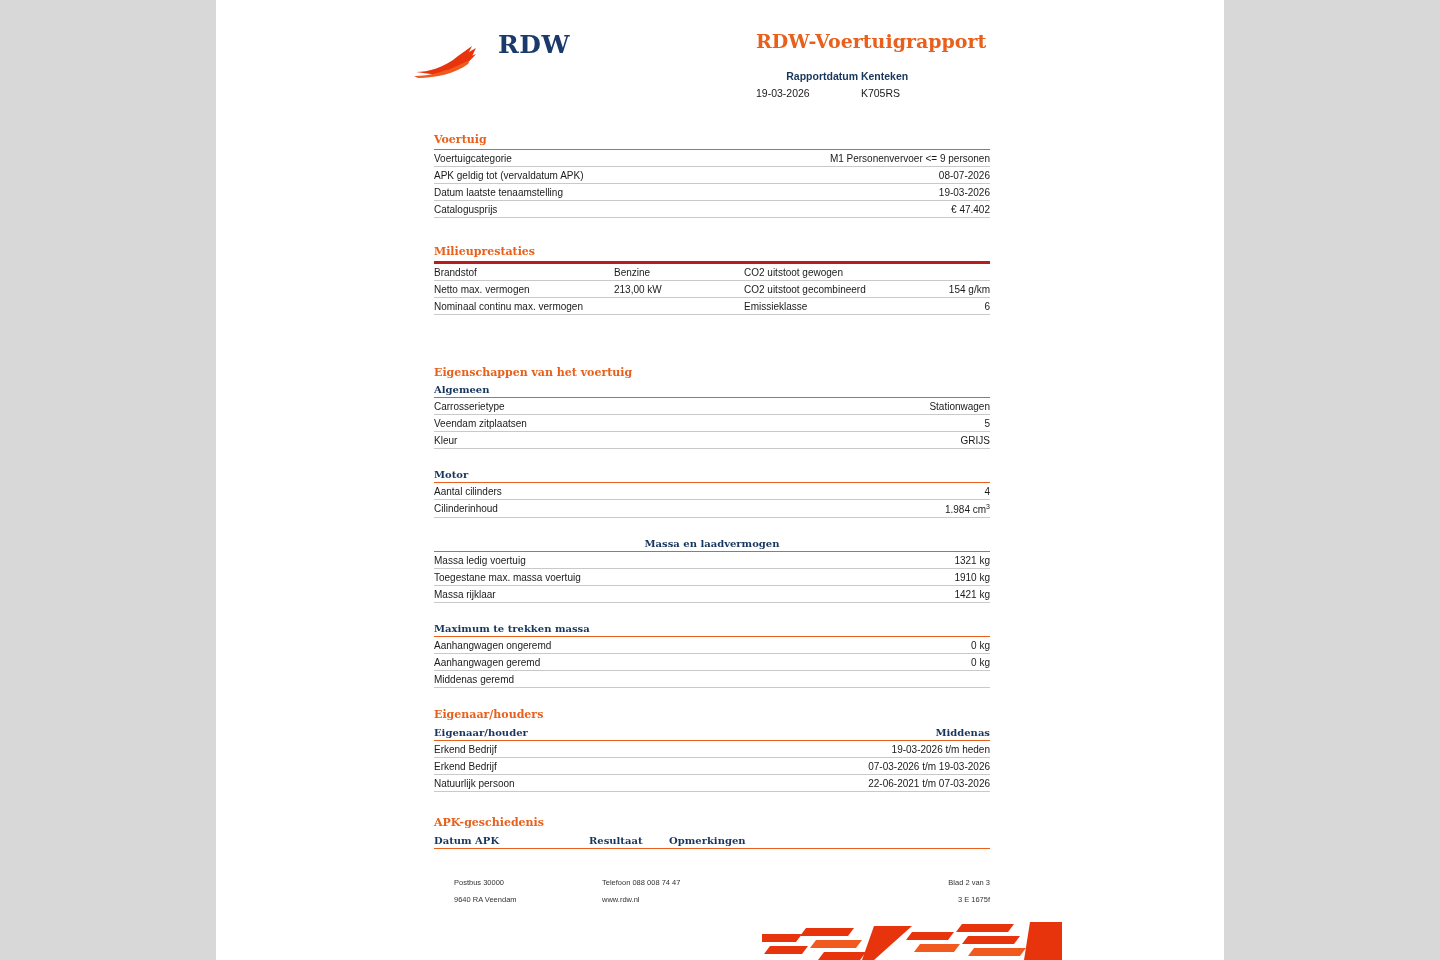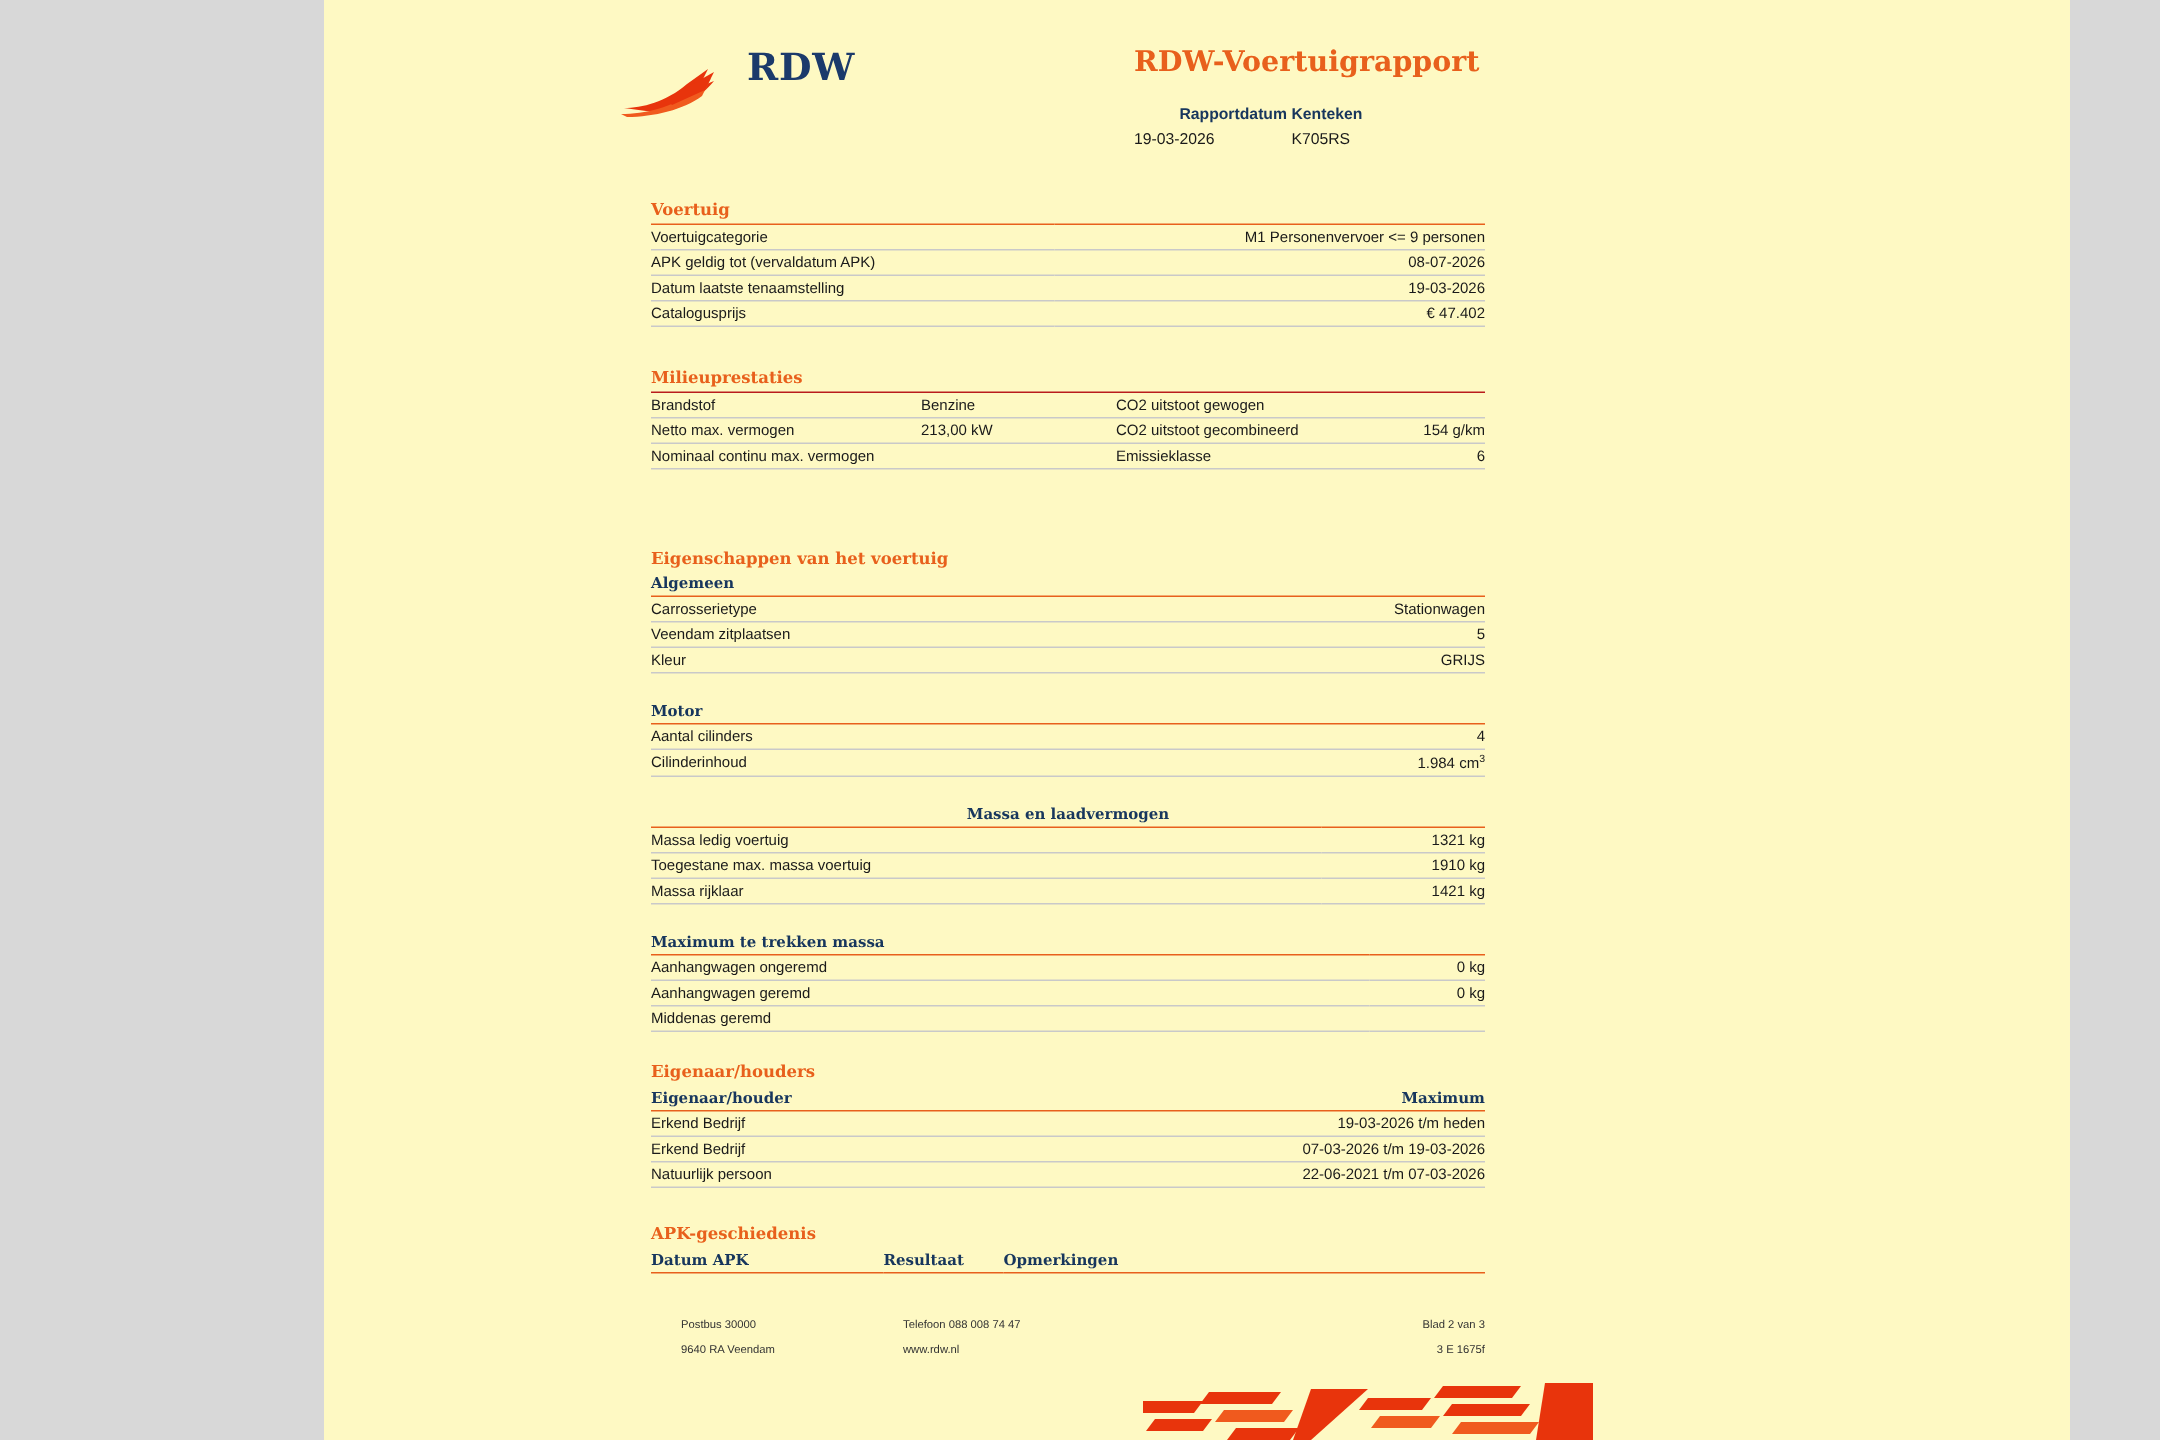--- a/index.html
+++ b/index.html
@@ -10,23 +10,23 @@
     width: 1440px;
     height: 960px;
     background: #d8d8d8;
     font-family: "Liberation Sans", sans-serif;
     overflow: hidden;
   }
   .page {
     position: absolute;
     left: 216px;
     top: 0;
-    width: 1164px;
+    width: 1008px;
     height: 960px;
-    background: #fef9c3;
+    background: #ffffff;
     overflow: hidden;
   }
   .inner {
     position: relative;
     width: 100%;
     height: 100%;
   }
 
   
   .logo-wrap {
@@ -132,21 +132,21 @@
     border-collapse: collapse;
     font-size: 10px;
     color: #1a1a1a;
     table-layout: fixed;
   }
   table.env td {
     padding: 3px 0 2px 0;
     border-bottom: 1px solid #c9c9c9;
     vertical-align: top;
   }
-  table.env tr:first-child td { border-top: 1px solid #b91c1c; }
+  table.env tr:first-child td { border-top: 3px solid #b91c1c; }
   .env-l1 { width: 180px; }
   .env-l2 { width: 120px; text-align: left; }
   .env-r1 { width: 160px; padding-left: 10px !important; }
   .env-r2 { text-align: right; }
 
   sup.cm { font-size: 7px; vertical-align: super; }
 
   
   .footer {
     position: absolute;
@@ -319,21 +319,21 @@
       </tbody>
         </table>
     </div>
 
     <div class="section" style="top:708px;">
       <div class="sec-title">Eigenaar/houders</div>
       <table class="rows">
         <tbody>
             <tr class="hdr-row">
           <td>Eigenaar/houder</td>
-          <td class="right">Maximum</td>
+          <td class="right">Middenas</td>
         </tr>
         <tr>
           <td>Erkend Bedrijf</td>
           <td class="right">19-03-2026 t/m heden</td>
         </tr>
         <tr>
           <td>Erkend Bedrijf</td>
           <td class="right">07-03-2026 t/m 19-03-2026</td>
         </tr>
         <tr>

